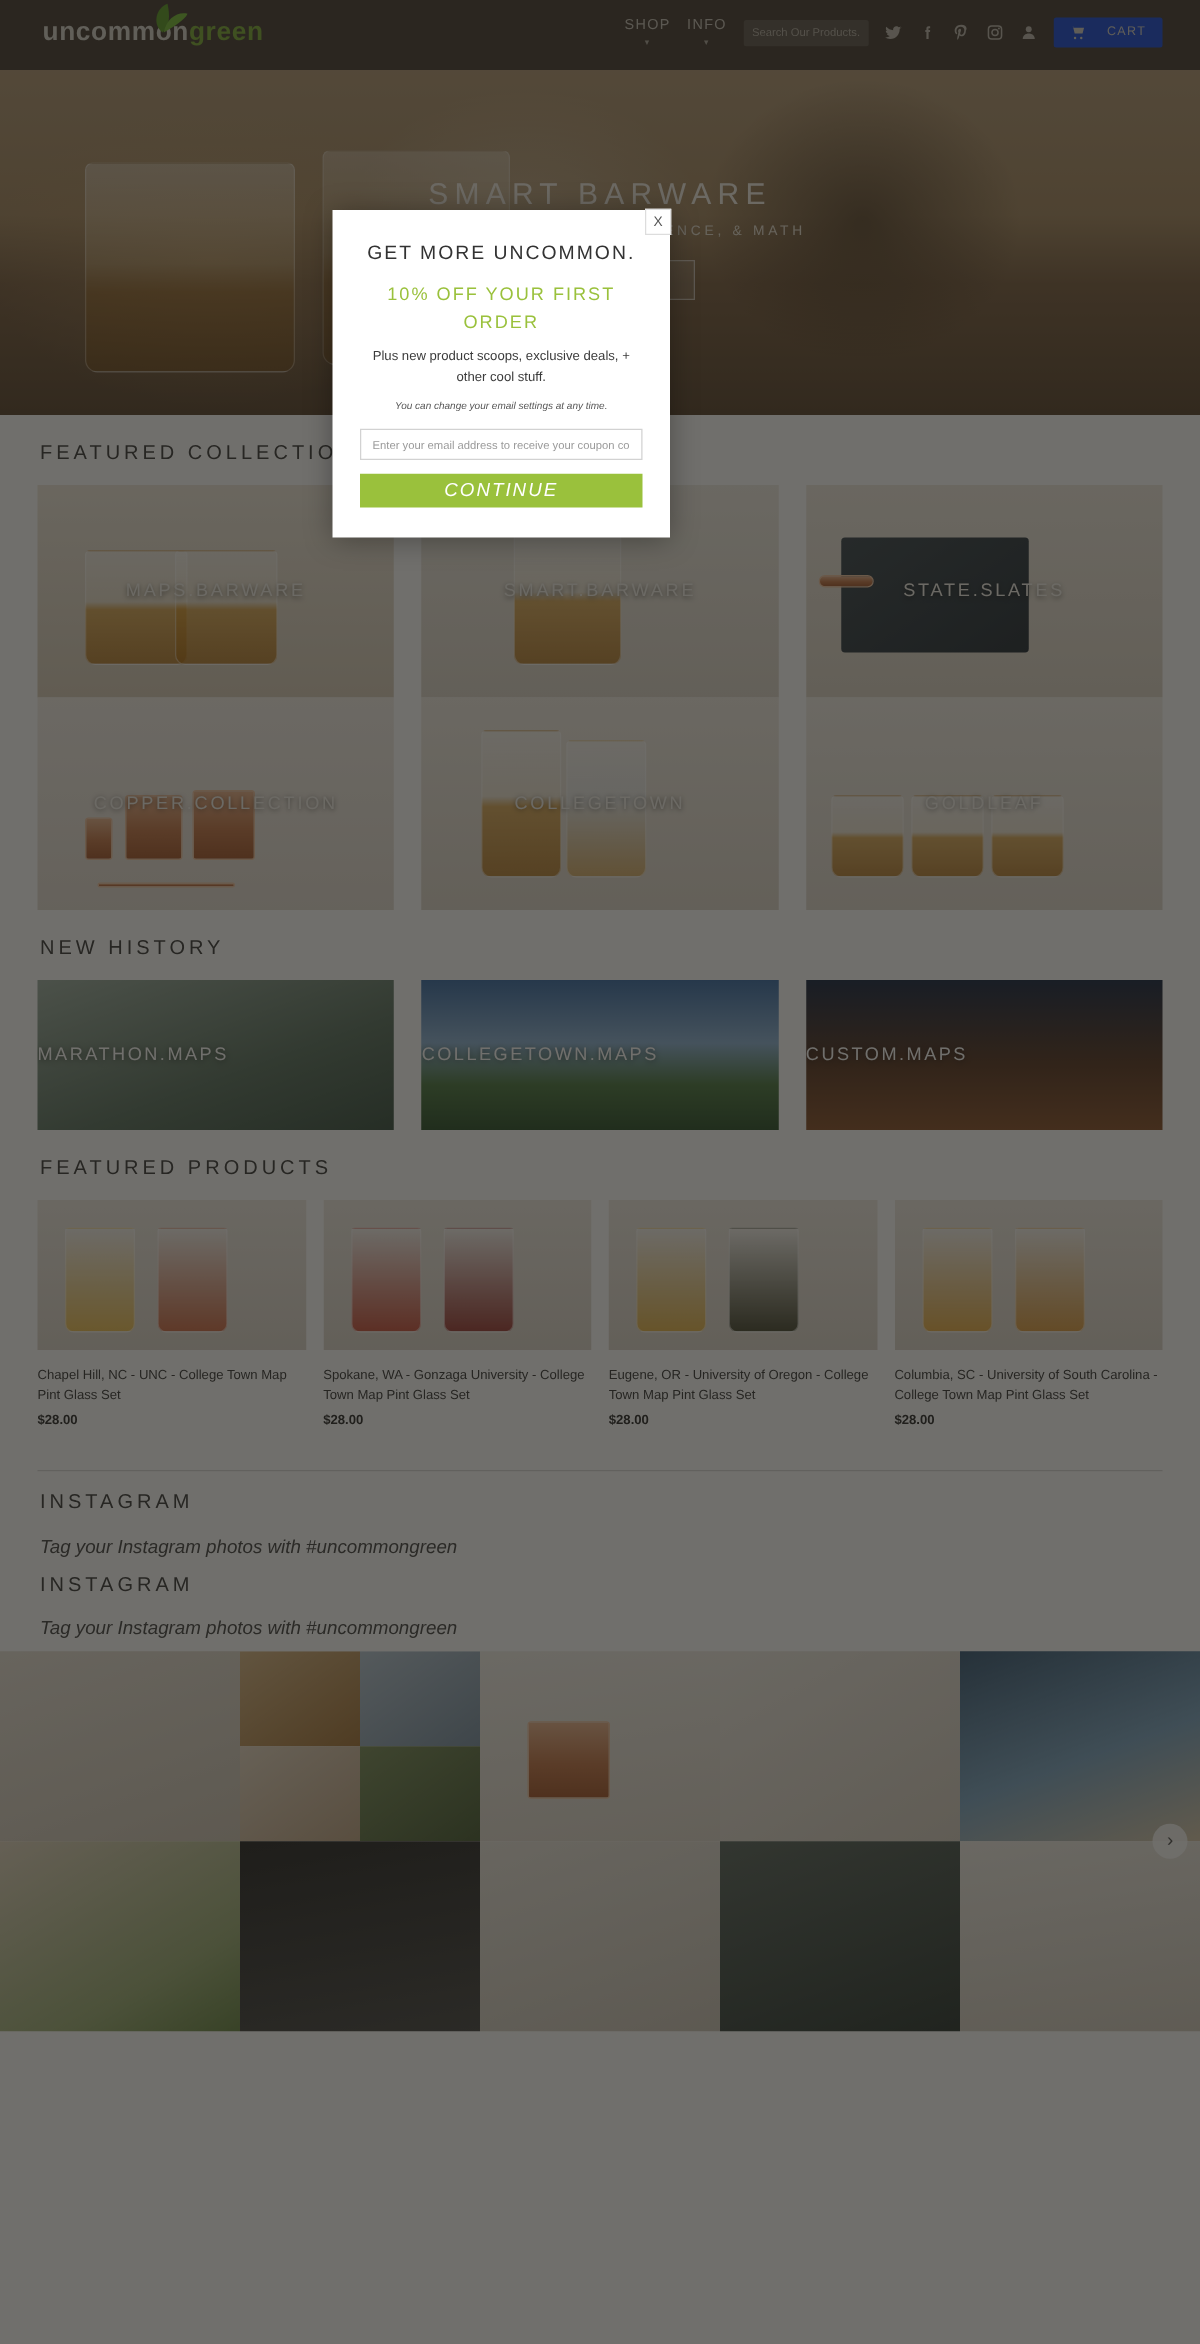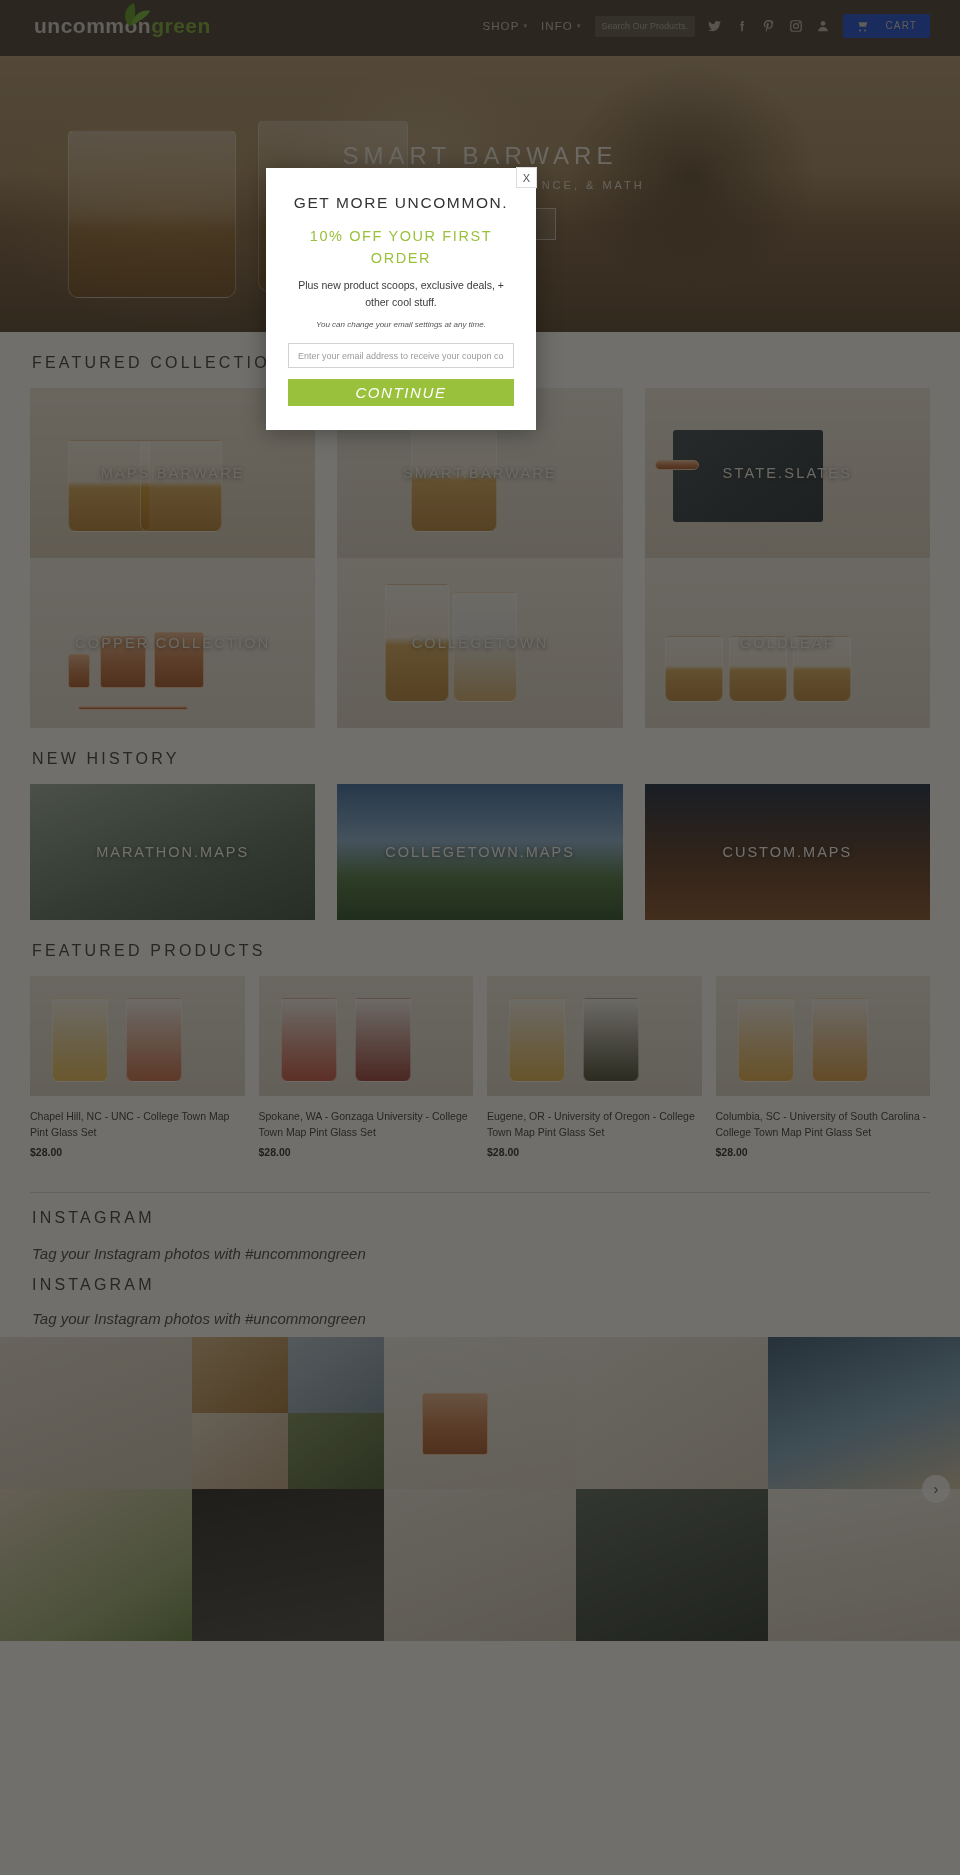--- a/index.html
+++ b/index.html
@@ -13,21 +13,21 @@
   
   .backdrop { position:absolute; inset:0; background:rgba(25,22,18,.62); z-index:50; }
 
   
   .header { position:relative; height:56px; background:#4a4138; z-index:10; }
   .logo { position:absolute; left:34px; top:14px; display:flex; align-items:flex-end; }
   .logo-text { font-size:21px; letter-spacing:.5px; color:#d8d4cd; font-weight:600; }
   .logo-text .grn { color:#7fae3a; }
   .leaf { position:absolute; left:78px; top:-12px; width:40px; height:26px; }
   .nav { position:absolute; right:30px; top:14px; display:flex; align-items:center; gap:13px; }
-  .nav-link { font-size:11.5px; letter-spacing:1.1px; color:#c9c3ba; text-decoration:none; display:flex; align-items:center; gap:4px;}
+  .nav-link { font-size:11.5px; letter-spacing:1.1px; color:#c9c3ba; text-decoration:none; display:flex; align-items:center; gap:4px;flex-direction:column;}
   .caret { font-size:7px; opacity:.8; }
   .search-box {
     width:100px; height:21px; background:rgba(255,255,255,.13);
     border:none; border-radius:2px; padding:0 7px; font-size:9px;
     color:#cfc9c0; font-family:"Liberation Sans",sans-serif;
   }
   .search-box::placeholder { color:#b4aea4; }
   .soc { width:14px; height:16px; fill:#c6c0b7; opacity:.95; }
   .cart-btn {
     background:#1d4ed8; border:none; color:#d5d0c8; font-size:10px; letter-spacing:1.1px;
@@ -79,21 +79,21 @@
     border:1px solid rgba(255,255,255,.45);
   }
   .copper {
     position:absolute; bottom:40px; border-radius:3px;
     background:linear-gradient(180deg,#e9b48f,#c67a4d 55%,#a85c33);
     border:1px solid #f0c4a3;
   }
   .slate { position:absolute; background:linear-gradient(145deg,#3e4a52,#27313a); border-radius:3px; }
 
   
-  .np-tile { position:relative; height:136px; display:flex; align-items:center; justify-content:center; cursor:pointer; overflow:hidden; }
+  .np-tile { position:relative; height:120px; display:flex; align-items:center; cursor:pointer; overflow:hidden; }
   .np-label { position:relative; z-index:3; font-size:14.5px; letter-spacing:2px; color:#fff; text-shadow:0 1px 5px rgba(0,0,0,.6); }
 
   
   .grid4 { display:grid; grid-template-columns:repeat(4,1fr); gap:0 14px; }
   .prod { cursor:pointer; }
   .prod-img { height:120px; background:linear-gradient(180deg,#efeae3,#ddd6cc); position:relative; overflow:hidden; }
   .pint {
     position:absolute; bottom:14px; border-radius:3px 3px 7px 7px;
     border:1px solid rgba(255,255,255,.5);
   }

